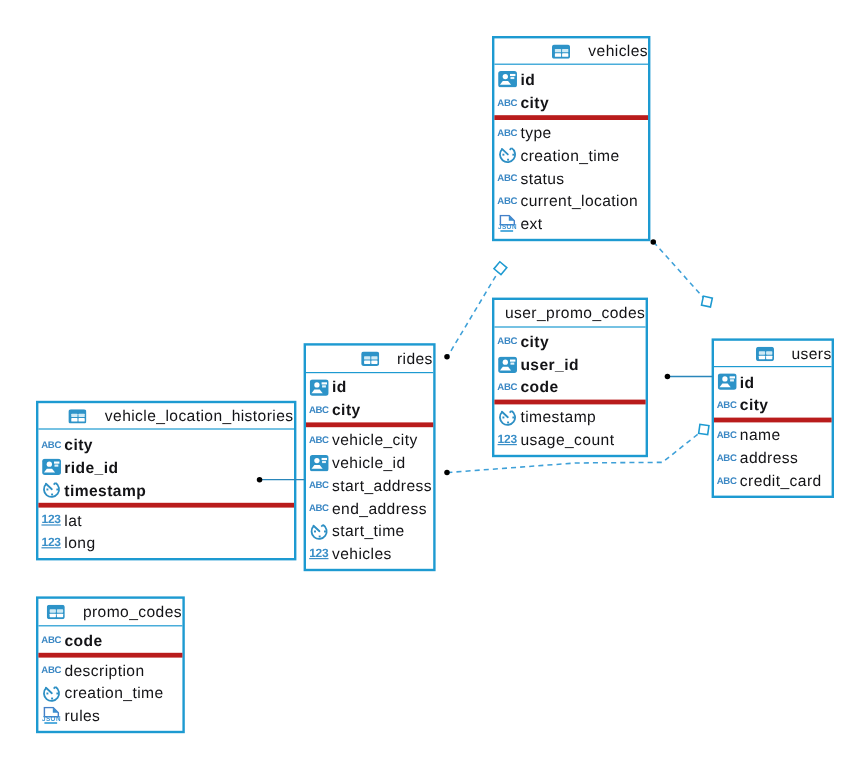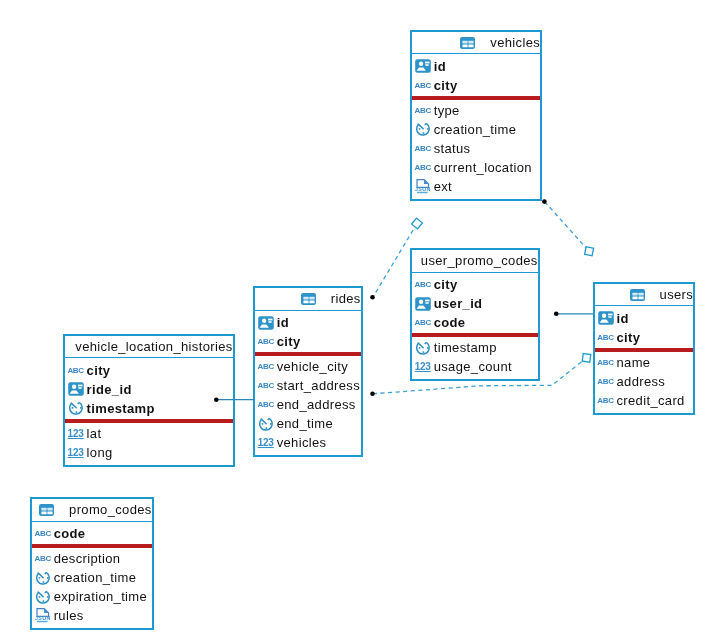--- a/index.html
+++ b/index.html
@@ -258,20 +258,32 @@
   </div>
   <div class="sec body">
     <div class="row">
         <span class="ic">
           <span class="abc">ABC</span>
         </span>
         <span>vehicle_city</span>
       </div>
     <div class="row">
         <span class="ic">
+          <svg width="16" height="14" class="picon">
+            <rect x="0.2" y="0.2" width="15.6" height="13.6" rx="2.2" fill="#2d93c8"></rect>
+            <circle cx="6.1" cy="4.8" r="2.2" fill="#fff"></circle>
+            <path d="M1.6 11.7 L4 8.6 H8.4 L10.9 11.7 Z" fill="#fff"></path>
+            <rect x="10" y="2.6" width="4.5" height="1.8" fill="#fff"></rect>
+            <rect x="10.4" y="5.1" width="3.2" height="1.8" fill="#e4f3fa"></rect>
+          </svg>
+        </span>
+        <span>vehicle_id</span>
+      </div>
+    <div class="row">
+        <span class="ic">
           <span class="abc">ABC</span>
         </span>
         <span>start_address</span>
       </div>
     <div class="row">
         <span class="ic">
           <span class="abc">ABC</span>
         </span>
         <span>end_address</span>
       </div>
@@ -279,32 +291,32 @@
         <span class="ic">
           <svg width="16" height="16" class="cicon">
             <path d="M3.5 3.3 A 6.3 6.3 0 1 0 11.2 2.4" fill="none" stroke="#2d8fc4" stroke-width="1.5"></path>
             <path d="M3.3 3.1 L8.2 7.7" stroke="#2d8fc4" stroke-width="1.5" fill="none" stroke-linecap="round"></path>
             <path d="M11.2 2.4 L9.7 3.9" stroke="#2d8fc4" stroke-width="1.4" fill="none"></path>
             <rect x="3.7" y="7.1" width="1.6" height="1.6" fill="#2d8fc4"></rect>
             <rect x="12.0" y="7.1" width="1.6" height="1.6" fill="#2d8fc4"></rect>
             <rect x="7.6" y="11.3" width="1.6" height="1.6" fill="#2d8fc4"></rect>
           </svg>
         </span>
-        <span>end_time</span>
+        <span>start_time</span>
       </div>
     <div class="row">
         <span class="ic">
           <span class="n123">123</span>
         </span>
         <span>vehicles</span>
       </div>
   </div>
 </div>
 
-<div class="tbl" style="left:29.6px;top:333.9px;width:172px;margin-left:33px;">
+<div class="tbl" style="left:29.6px;top:333.9px;width:217px;">
   <div class="hdr">
       <svg width="15" height="12" class="ticon">
         <rect x="0" y="0" width="15" height="12" rx="2.2" fill="#2d93c8"></rect>
         <rect x="2.4" y="3.8" width="5.2" height="2.8" rx="0.5" fill="#cfeaf5"></rect>
         <rect x="8.4" y="3.8" width="5.2" height="2.8" rx="0.5" fill="#cfeaf5"></rect>
         <rect x="2.4" y="7.4" width="5.2" height="2.9" rx="0.5" fill="#ffffff"></rect>
         <rect x="8.4" y="7.4" width="5.2" height="2.9" rx="0.5" fill="#ffffff"></rect>
       </svg>
       <span>vehicle_location_histories</span>
     </div>
@@ -391,33 +403,20 @@
             <path d="M11.2 2.4 L9.7 3.9" stroke="#2d8fc4" stroke-width="1.4" fill="none"></path>
             <rect x="3.7" y="7.1" width="1.6" height="1.6" fill="#2d8fc4"></rect>
             <rect x="12.0" y="7.1" width="1.6" height="1.6" fill="#2d8fc4"></rect>
             <rect x="7.6" y="11.3" width="1.6" height="1.6" fill="#2d8fc4"></rect>
           </svg>
         </span>
         <span>creation_time</span>
       </div>
     <div class="row">
         <span class="ic">
-          <svg width="16" height="16" class="cicon">
-            <path d="M3.5 3.3 A 6.3 6.3 0 1 0 11.2 2.4" fill="none" stroke="#2d8fc4" stroke-width="1.5"></path>
-            <path d="M3.3 3.1 L8.2 7.7" stroke="#2d8fc4" stroke-width="1.5" fill="none" stroke-linecap="round"></path>
-            <path d="M11.2 2.4 L9.7 3.9" stroke="#2d8fc4" stroke-width="1.4" fill="none"></path>
-            <rect x="3.7" y="7.1" width="1.6" height="1.6" fill="#2d8fc4"></rect>
-            <rect x="12.0" y="7.1" width="1.6" height="1.6" fill="#2d8fc4"></rect>
-            <rect x="7.6" y="11.3" width="1.6" height="1.6" fill="#2d8fc4"></rect>
-          </svg>
-        </span>
-        <span>expiration_time</span>
-      </div>
-    <div class="row">
-        <span class="ic">
           <svg width="16" height="15" class="jicon">
             <path d="M2 0.6 H9.2 L13.6 5 V8.3 H2 Z" fill="#fff" stroke="#4480c8" stroke-width="1.2"></path>
             <path d="M9 0.6 v4.4 h4.6 z" fill="#3c8fd0"></path>
             <text x="0.1" y="11.6" font-size="6" font-weight="bold" fill="#3c93d2" font-family="Liberation Sans" textLength="15.6" lengthAdjust="spacingAndGlyphs">JSON</text>
             <line x1="2" y1="13.5" x2="12.6" y2="13.5" stroke="#56aede" stroke-width="1.5"></line>
           </svg>
         </span>
         <span>rules</span>
       </div>
   </div>

